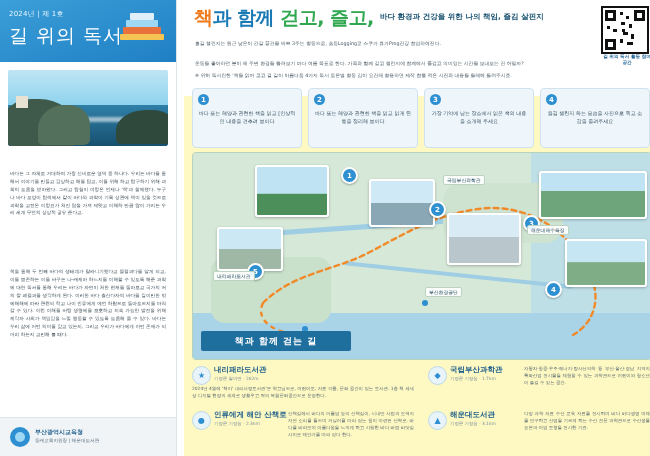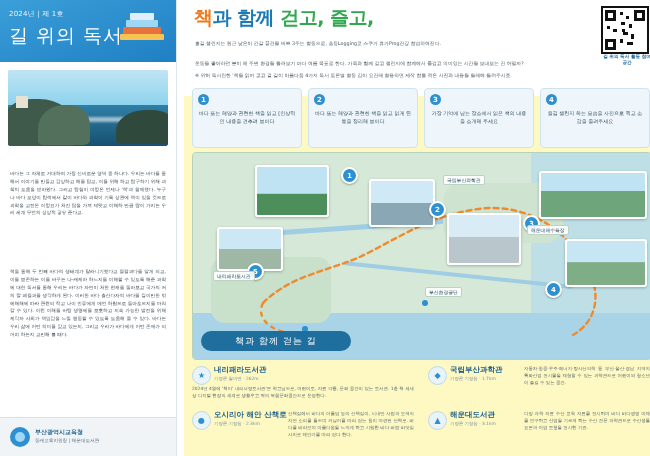--- a/index.html
+++ b/index.html
@@ -149,22 +149,22 @@
     box-shadow:0 1px 2px rgba(0,0,0,.3);
   }
   .mphoto{position:absolute;border:2px solid #fff;border-radius:3px;overflow:hidden;
     box-shadow:0 1px 3px rgba(0,0,0,.25);}
   .mlabel{
     position:absolute;background:rgba(255,255,255,.9);border:1px solid #bcd3c3;
     border-radius:2px;padding:1px 3px;font-size:4.8px;color:#22485f;white-space:nowrap;
   }
   .map-title{
     position:absolute;left:8px;bottom:8px;width:150px;height:20px;background:#1f6f9e;
-    color:#fff;font-size:9px;font-weight:normal;display:flex;align-items:center;
-    justify-content:center;border-radius:10px;letter-spacing:1px;
+    color:#fff;font-size:9px;font-weight:bold;display:flex;align-items:center;
+    justify-content:center;border-radius:2px;letter-spacing:1px;
   }
   .slogan{
     position:absolute;right:10px;bottom:34px;width:110px;font-size:7px;
     line-height:1.7;color:#2b5f7e;font-weight:bold;text-align:center;
   }
 
   
   .places{position:absolute;left:8px;top:364px;width:458px;height:86px;}
   .place{position:absolute;top:0;width:222px;height:41px;}
   .place.p-a{left:0;top:0;}
@@ -217,20 +217,21 @@
       <div class="foot-sub">동래교육지원청 | 해운대도서관</div>
     </div>
   </div>
 
   <div class="right">
 
     <div class="banner">
       <div class="banner-title">
         <span class="accent">책</span><span>과 함께 </span><span class="accent2">걷고, 즐고,</span>
       </div>
+      <div class="banner-sub">바다 환경과 건강을 위한 나의 책임, 즐김 살핀지</div>
       <div class="banner-p bp1">홍길 챌린지는 원근 낮은이 간갈 끝건물 바쁘 3주는 활동으로, 초등Logging교 스쿠가 휴가Prog건강 참섭하여진다.</div>
       <div class="banner-p bp2">운동을 좋아하던 분이 해 주변 환경을 둘러보기 마다 여름 목표로 한다. 가족과 함께 같고 챌린지에 참계에서 즐겁고 의미있는 시간을 보내보는 건 어떨까?</div>
       <div class="banner-p bp3">※ 위허 독서컨한 '책을 읽며 고고 걸 길이 아름다움 4가지 독서 토론별 활동 김이 요건해 활용하면 제작 참를 적은 사진과 내용을 올해예 올려주시죠.</div>
 
       <div class="qr">
         <i style="left:2px;top:2px;width:11px;height:11px;"></i>
         <i style="right:2px;top:2px;width:11px;height:11px;"></i>
         <i style="left:2px;bottom:2px;width:11px;height:11px;"></i>
         <i style="left:5px;top:5px;width:5px;height:5px;background:#fff;"></i>
         <i style="right:5px;top:5px;width:5px;height:5px;background:#fff;"></i>
@@ -330,21 +331,21 @@
 
       <div class="place p-b">
         <div class="pl-ico">◆</div>
         <div class="pl-name">국립부산과학관</div>
         <div class="pl-meta">기장군 기장읍 · 1.7km</div>
         <div class="pl-desc ind">자동차·항공·우주·에너지·방사선의학 등 부산·울산·경남 지역의 특화산업 전시물을 체험할 수 있는 과학관으로 어린이와 청소년이 즐길 수 있는 공간.</div>
       </div>
 
       <div class="place p-c">
         <div class="pl-ico">●</div>
-        <div class="pl-name">오시리아 해안 산책로</div>
+        <div class="pl-name">인류에게 해안 산책로</div>
         <div class="pl-meta">기장군 기장읍 · 2.3km</div>
         <div class="pl-desc ind">산책길에서 바다의 아름답 높이 산책길이, 시내만 사람과 오색의 자연 소리를 들으며 거닐어를 따라 걷는 힘이 마련된 산책로. 바다를 바라보며 아름다움을 느끼게 하고 시원한 바다 바람 바닷길 사이로 해안가를 따라 걷다 한다.</div>
       </div>
 
       <div class="place p-d">
         <div class="pl-ico">▲</div>
         <div class="pl-name">해운대도서관</div>
         <div class="pl-meta">기장군 기장읍 · 3.1km</div>
         <div class="pl-desc ind">다양 과학 자료 수산 교육 자료를 전시하여 바다 바다생명 이해를 연구하고 산업을 기르게 하는 수산 전문 과학관으로 수산생물 표본과 어업 모형을 전시한 기관.</div>
       </div>

